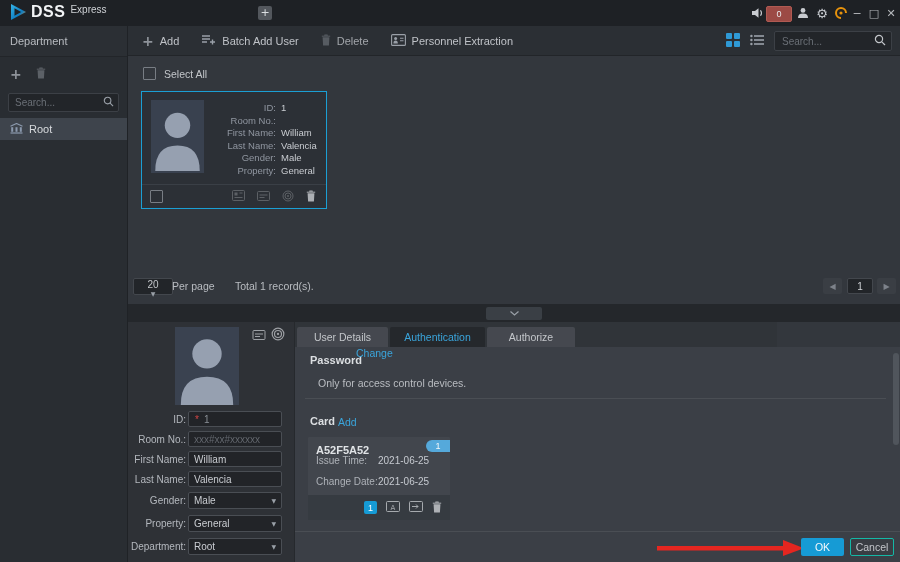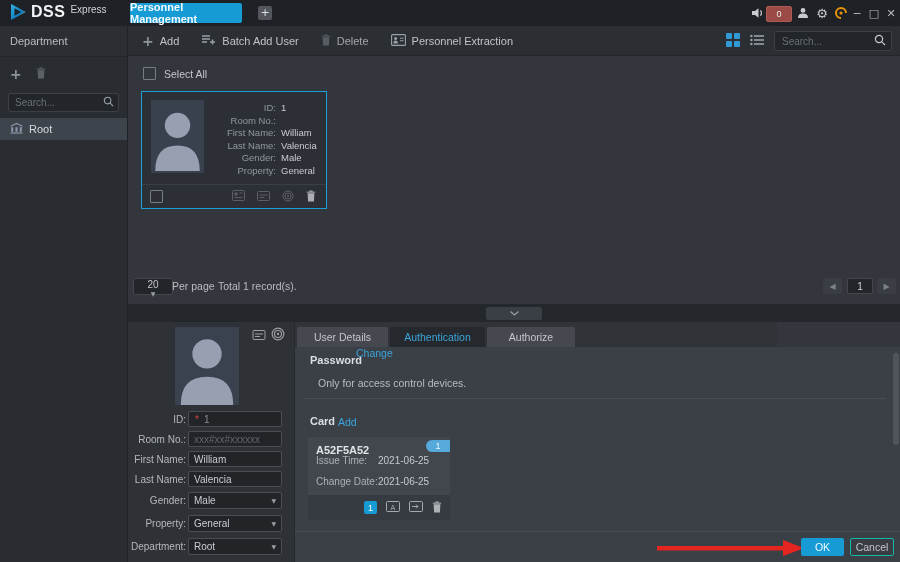--- a/index.html
+++ b/index.html
@@ -149,21 +149,20 @@
               <stop offset=".6" stop-color="#0f7cc0"></stop>
               <stop offset="1" stop-color="#f0a13a"></stop>
         </linearGradient>
           </defs>
         <path d="M1 1 L16 9 L1 17 Z" fill="url(#lg)"></path>
         <path d="M4.5 5.2 L11.2 9 L4.5 12.8 Z" fill="#1e2125"></path>
       </svg>
       <span class="logo-dss">DSS</span>
       <span class="logo-exp">Express</span>
     </div>
-    <div class="main-tab">Personnel Management</div>
     <div class="newtab-btn glyph">+</div>
 
     <span class="tb-ico" style="left:750px;width:16px;">
       <svg width="14" height="12" viewBox="0 0 14 12">
           <path d="M1 4 L4 4 L7.5 1.2 L7.5 10.8 L4 8 L1 8 Z" fill="#c8cbd0"></path>
           <path d="M9.5 3.2 Q11.5 6 9.5 8.8" stroke="#c8cbd0" stroke-width="1.1" fill="none"></path>
         </svg>
     </span>
     <div class="alarm-badge">0</div>
     <span class="tb-ico" style="left:796px;width:14px;">
@@ -357,21 +356,21 @@
         </span>
       </div>
     </div>
 
     <div class="pagination">
       <div class="psize">
         <span>20</span>
         <span class="caret glyph">▼</span>
       </div>
       <span class="ptext" style="left:44px;">Per page</span>
-      <span class="ptext" style="left:90px;">Total 1 record(s).</span>
+      <span class="ptext" style="left:107px;">Total 1 record(s).</span>
       <div class="pbtn" style="left:695px;">
         <span class="glyph" style="font-size:8px;color:#7d828a;">◀</span>
       </div>
       <div class="pnum" style="left:719px;">1</div>
       <div class="pbtn" style="left:749px;">
         <span class="glyph" style="font-size:8px;color:#7d828a;">▶</span>
       </div>
     </div>
   </div>
 

